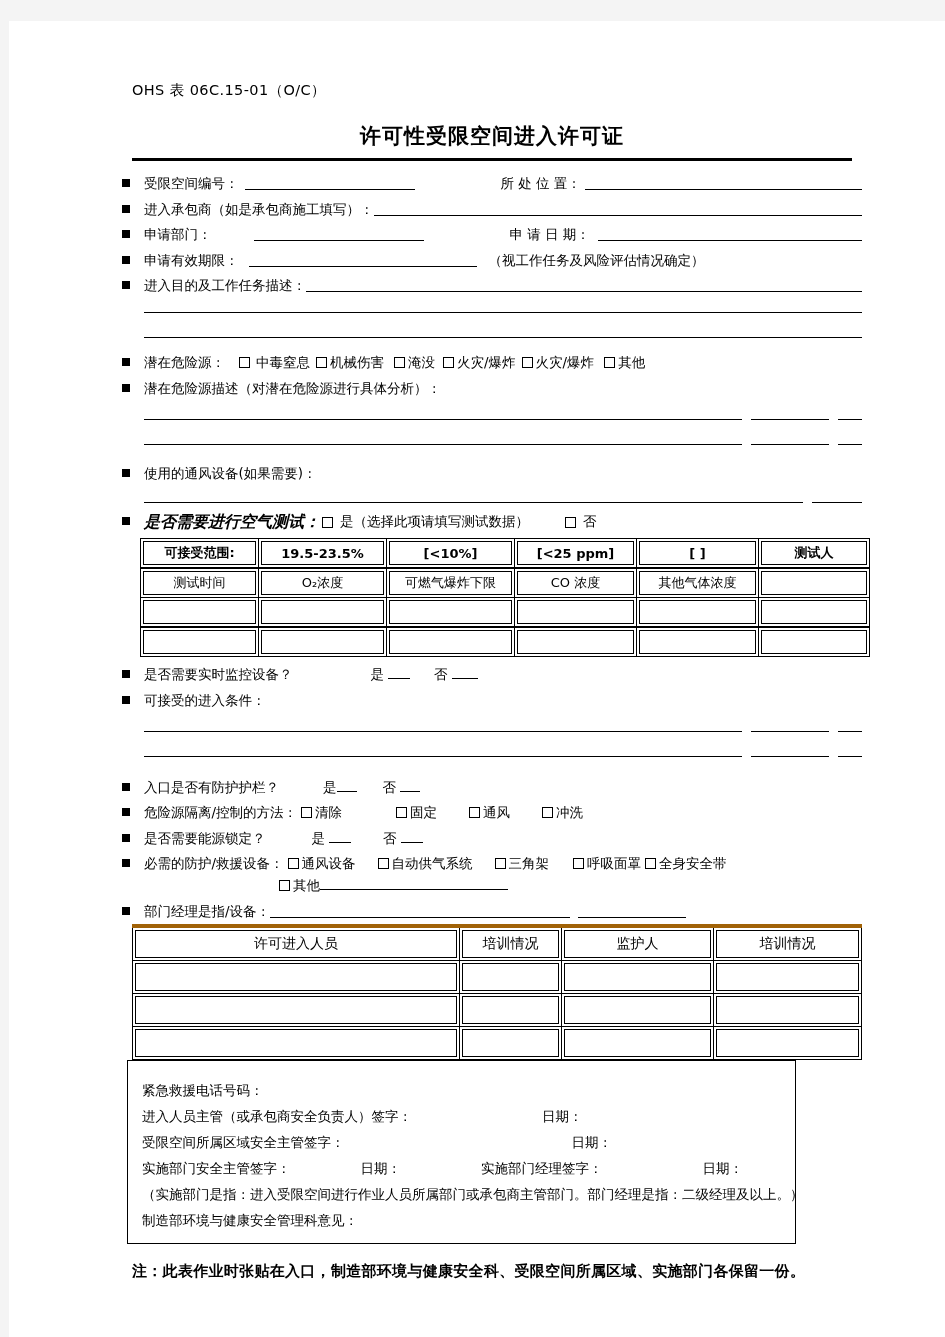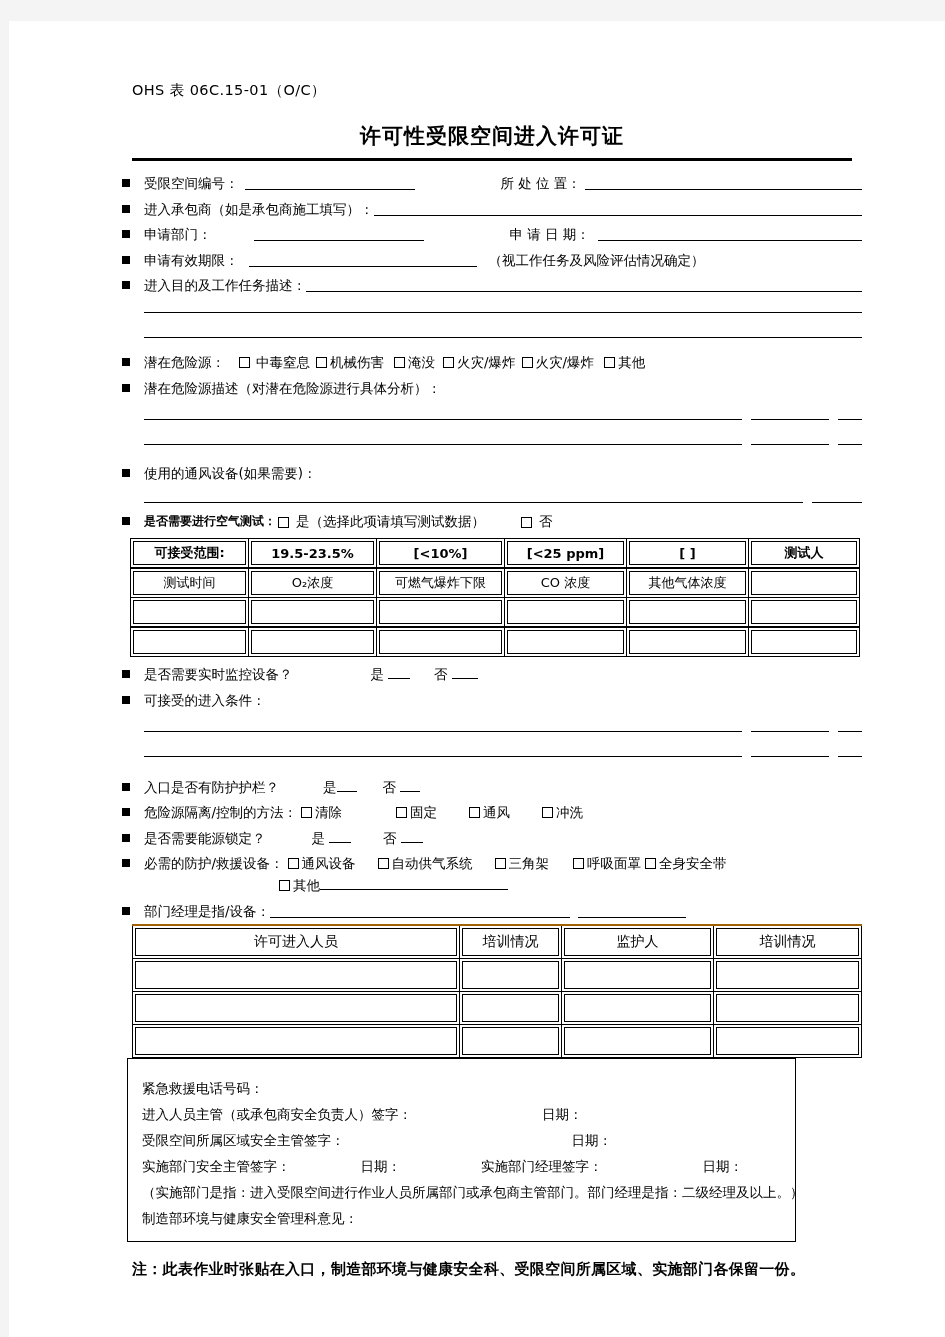--- a/index.html
+++ b/index.html
@@ -61,21 +61,21 @@
   .bullet {
     width: 8px;
     height: 8px;
     background: #000;
     flex: 0 0 8px;
     margin-top: 4px;
     margin-right: 14px;
   }
   .row.noblt { padding-left: 22px; }
   .lbl { flex: 0 0 auto; }
-  .lbl.bold { font-weight: bold; font-size: 12px; }
+  .lbl.bold { font-weight: bold; font-size: 16px; font-style: italic; }
   .sp { display: inline-block; }
 
   .ul {
     border-bottom: 1px solid #000;
     flex: 0 0 auto;
     height: 14px;
   }
   .ul.grow { flex: 1 1 auto; }
   .cb {
     display: inline-block;
@@ -104,21 +104,21 @@
     background: none;
     display: flex;
     gap: 9px;
   }
   .ruleline.split i { display: block; height: 1px; background: #000; }
 
   
   table.grid {
     border-collapse: collapse;
     width: 729px;
-    margin: 6px 0 6px 8px;
+    margin: 6px 0 6px 18px;
     table-layout: fixed;
   }
   table.grid td {
     border: 1px solid #000;
     padding: 2px;
     height: 24px;
     vertical-align: middle;
   }
   .cellbox {
     border: 1px solid #000;
@@ -141,21 +141,21 @@
     width: 729px;
     margin: 4px 0 0 10px;
     table-layout: fixed;
   }
   table.people td {
     border: 1px solid #000;
     padding: 2px;
     height: 28px;
   }
   table.people .cellbox { min-height: 24px; font-size: 14px; }
-  table.people tr:first-child td { border-top: 2px solid #a16207; }
+  table.people tr:first-child td { border-top: 4px solid #a16207; }
 
   
   .sigbox {
     border: 1px solid #000;
     margin: 0 66px 0 5px;
     padding: 16px 14px 10px 14px;
     font-size: 13.5px;
     line-height: 26px;
     color: #000;
   }

